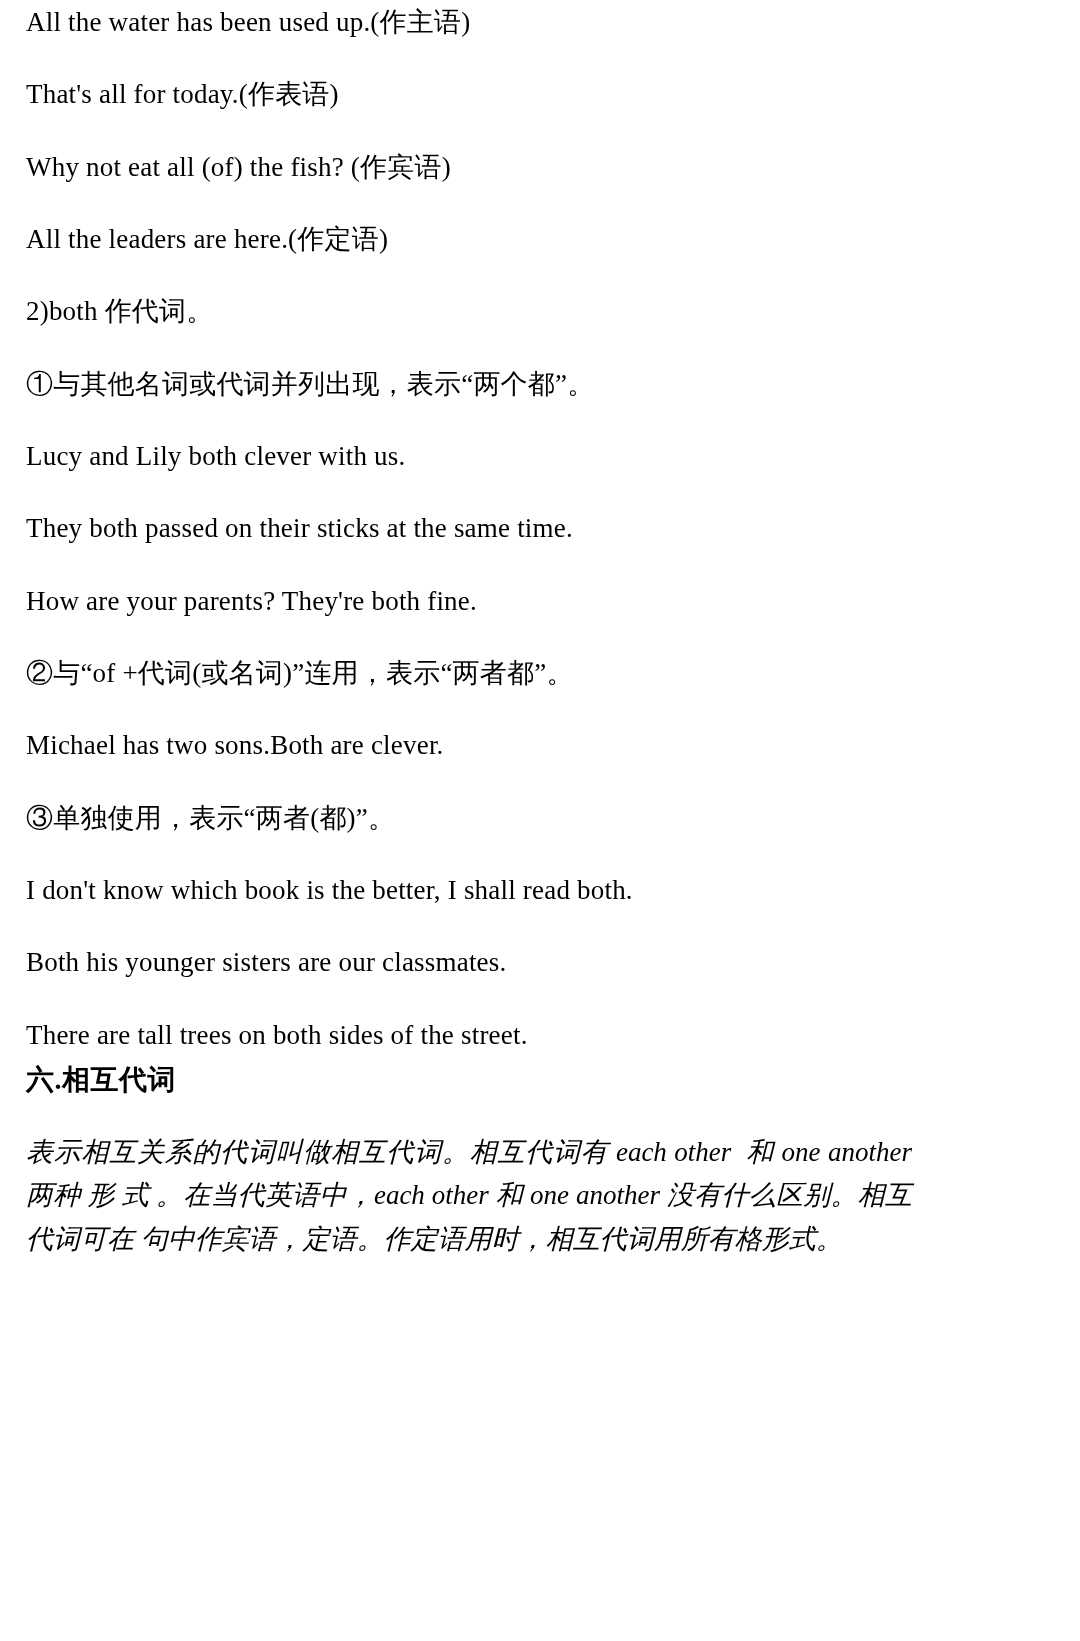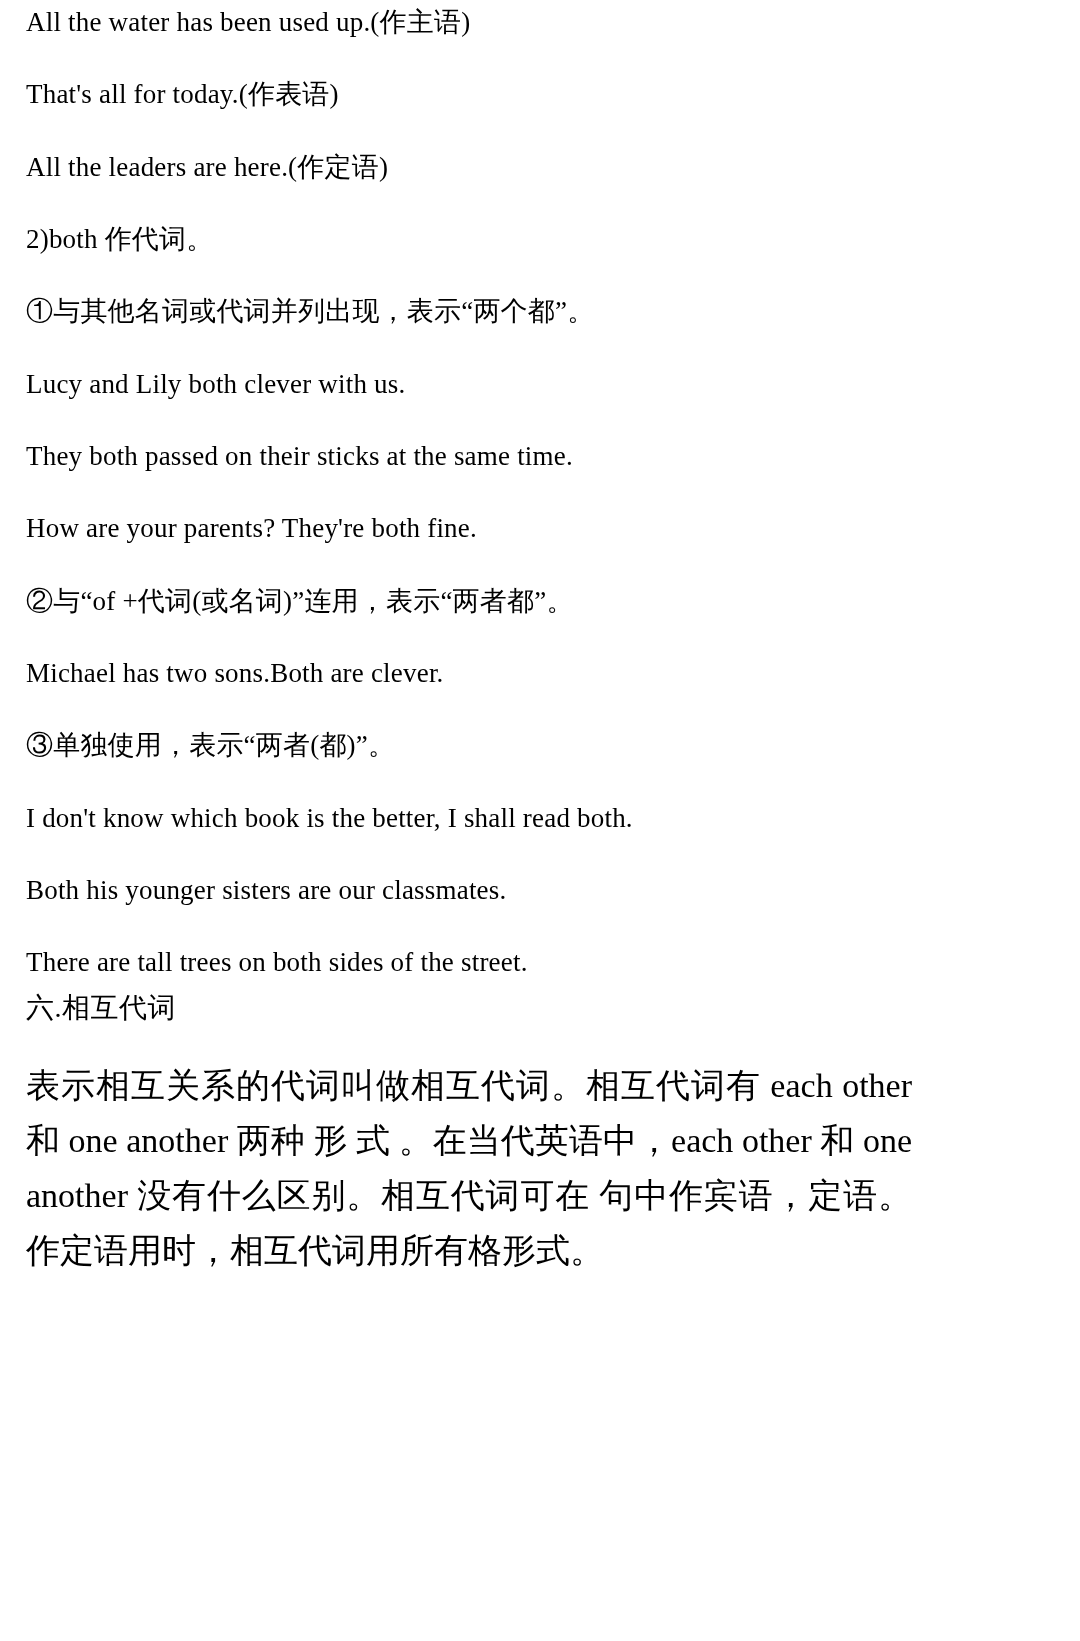--- a/index.html
+++ b/index.html
@@ -21,44 +21,46 @@
   }
   .line {
     font-size: 27px;
     line-height: 1.05;
     margin: 0 0 44px 0;
     white-space: pre-wrap;
     letter-spacing: 0.2px;
   }
   .heading {
     font-size: 28px;
-    font-weight: normal;
+    font-weight: bold;
     line-height: 1.05;
     margin: 0 0 36px 0;
     letter-spacing: 0.5px;
   }
   .para {
-    font-size: 34px;
+    font-size: 27px;
     line-height: 1.62;
     margin: 0 8px 6px 0;
     text-align: justify;
     text-justify: inter-ideograph;
     white-space: pre-wrap;
+    font-style: italic;
   }
   .tight {
     margin-bottom: 16px;
   }
 </style>
 </head>
 <body>
 
 <div class="page">
 
   <p class="line">All the water has been used up.(作主语)</p>
   <p class="line">That's all for today.(作表语)</p>
+  <p class="line">Why not eat all (of) the fish? (作宾语)</p>
   <p class="line">All the leaders are here.(作定语)</p>
   <p class="line">2)both 作代词。</p>
   <p class="line">①与其他名词或代词并列出现，表示“两个都”。</p>
   <p class="line">Lucy and Lily both clever with us.</p>
   <p class="line">They both passed on their sticks at the same time.</p>
   <p class="line">How are your parents? They're both fine.</p>
   <p class="line">②与“of +代词(或名词)”连用，表示“两者都”。</p>
   <p class="line">Michael has two sons.Both are clever.</p>
   <p class="line">③单独使用，表示“两者(都)”。</p>
   <p class="line">I don't know which book is the better, I shall read both.</p>

